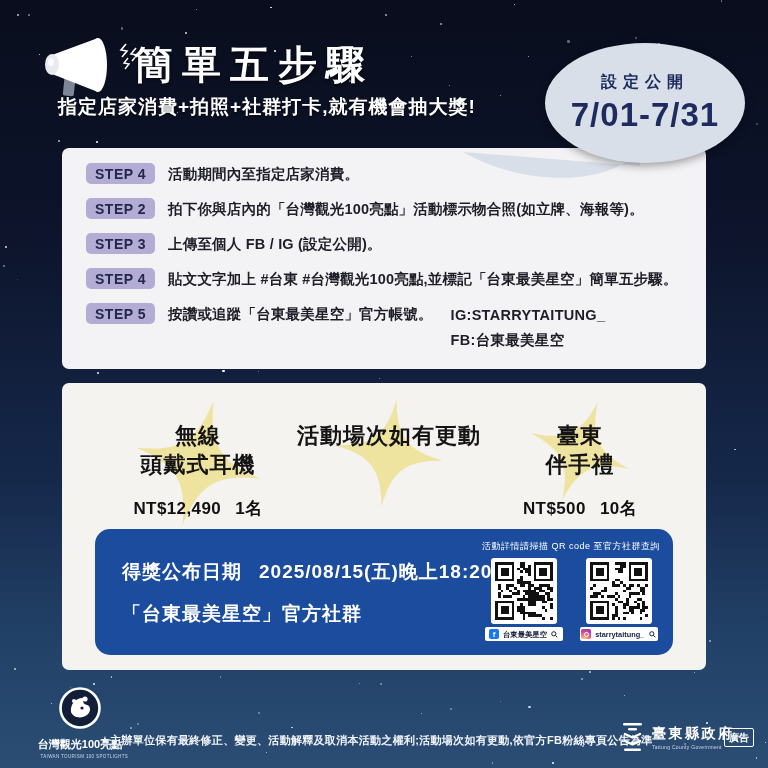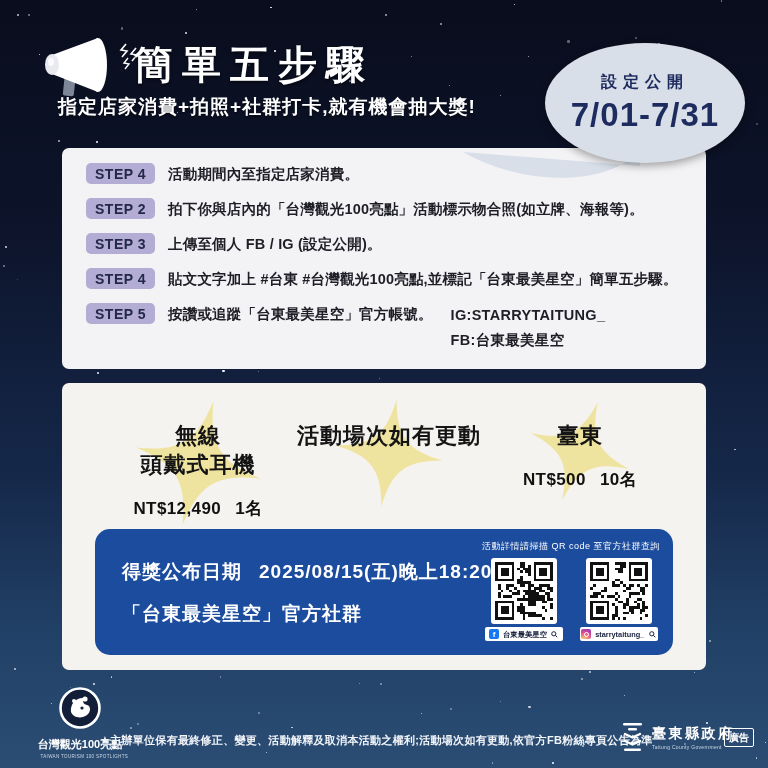--- a/index.html
+++ b/index.html
@@ -336,20 +336,21 @@
       <div class="prize-name">
         <div>活動場次如有更動</div>
       </div>
     </div>
     <div class="prize">
       <svg class="sparkle" width="104" height="104" viewBox="0 0 100 100" style="transform:translateX(-50%) rotate(20deg);">
         <path d="M50 0 C55 34 66 45 100 50 C66 55 55 66 50 100 C45 66 34 55 0 50 C34 45 45 34 50 0 Z" fill="#efe3a0"></path>
       </svg>
       <div class="prize-name">
         <div>臺東</div>
+        <div>伴手禮</div>
       </div>
       <div class="prize-value-row">
         <span>NT$500</span>
         <span class="prize-winners">10名</span>
       </div>
     </div>
   </div>
 </div>
 
 <div class="banner">

